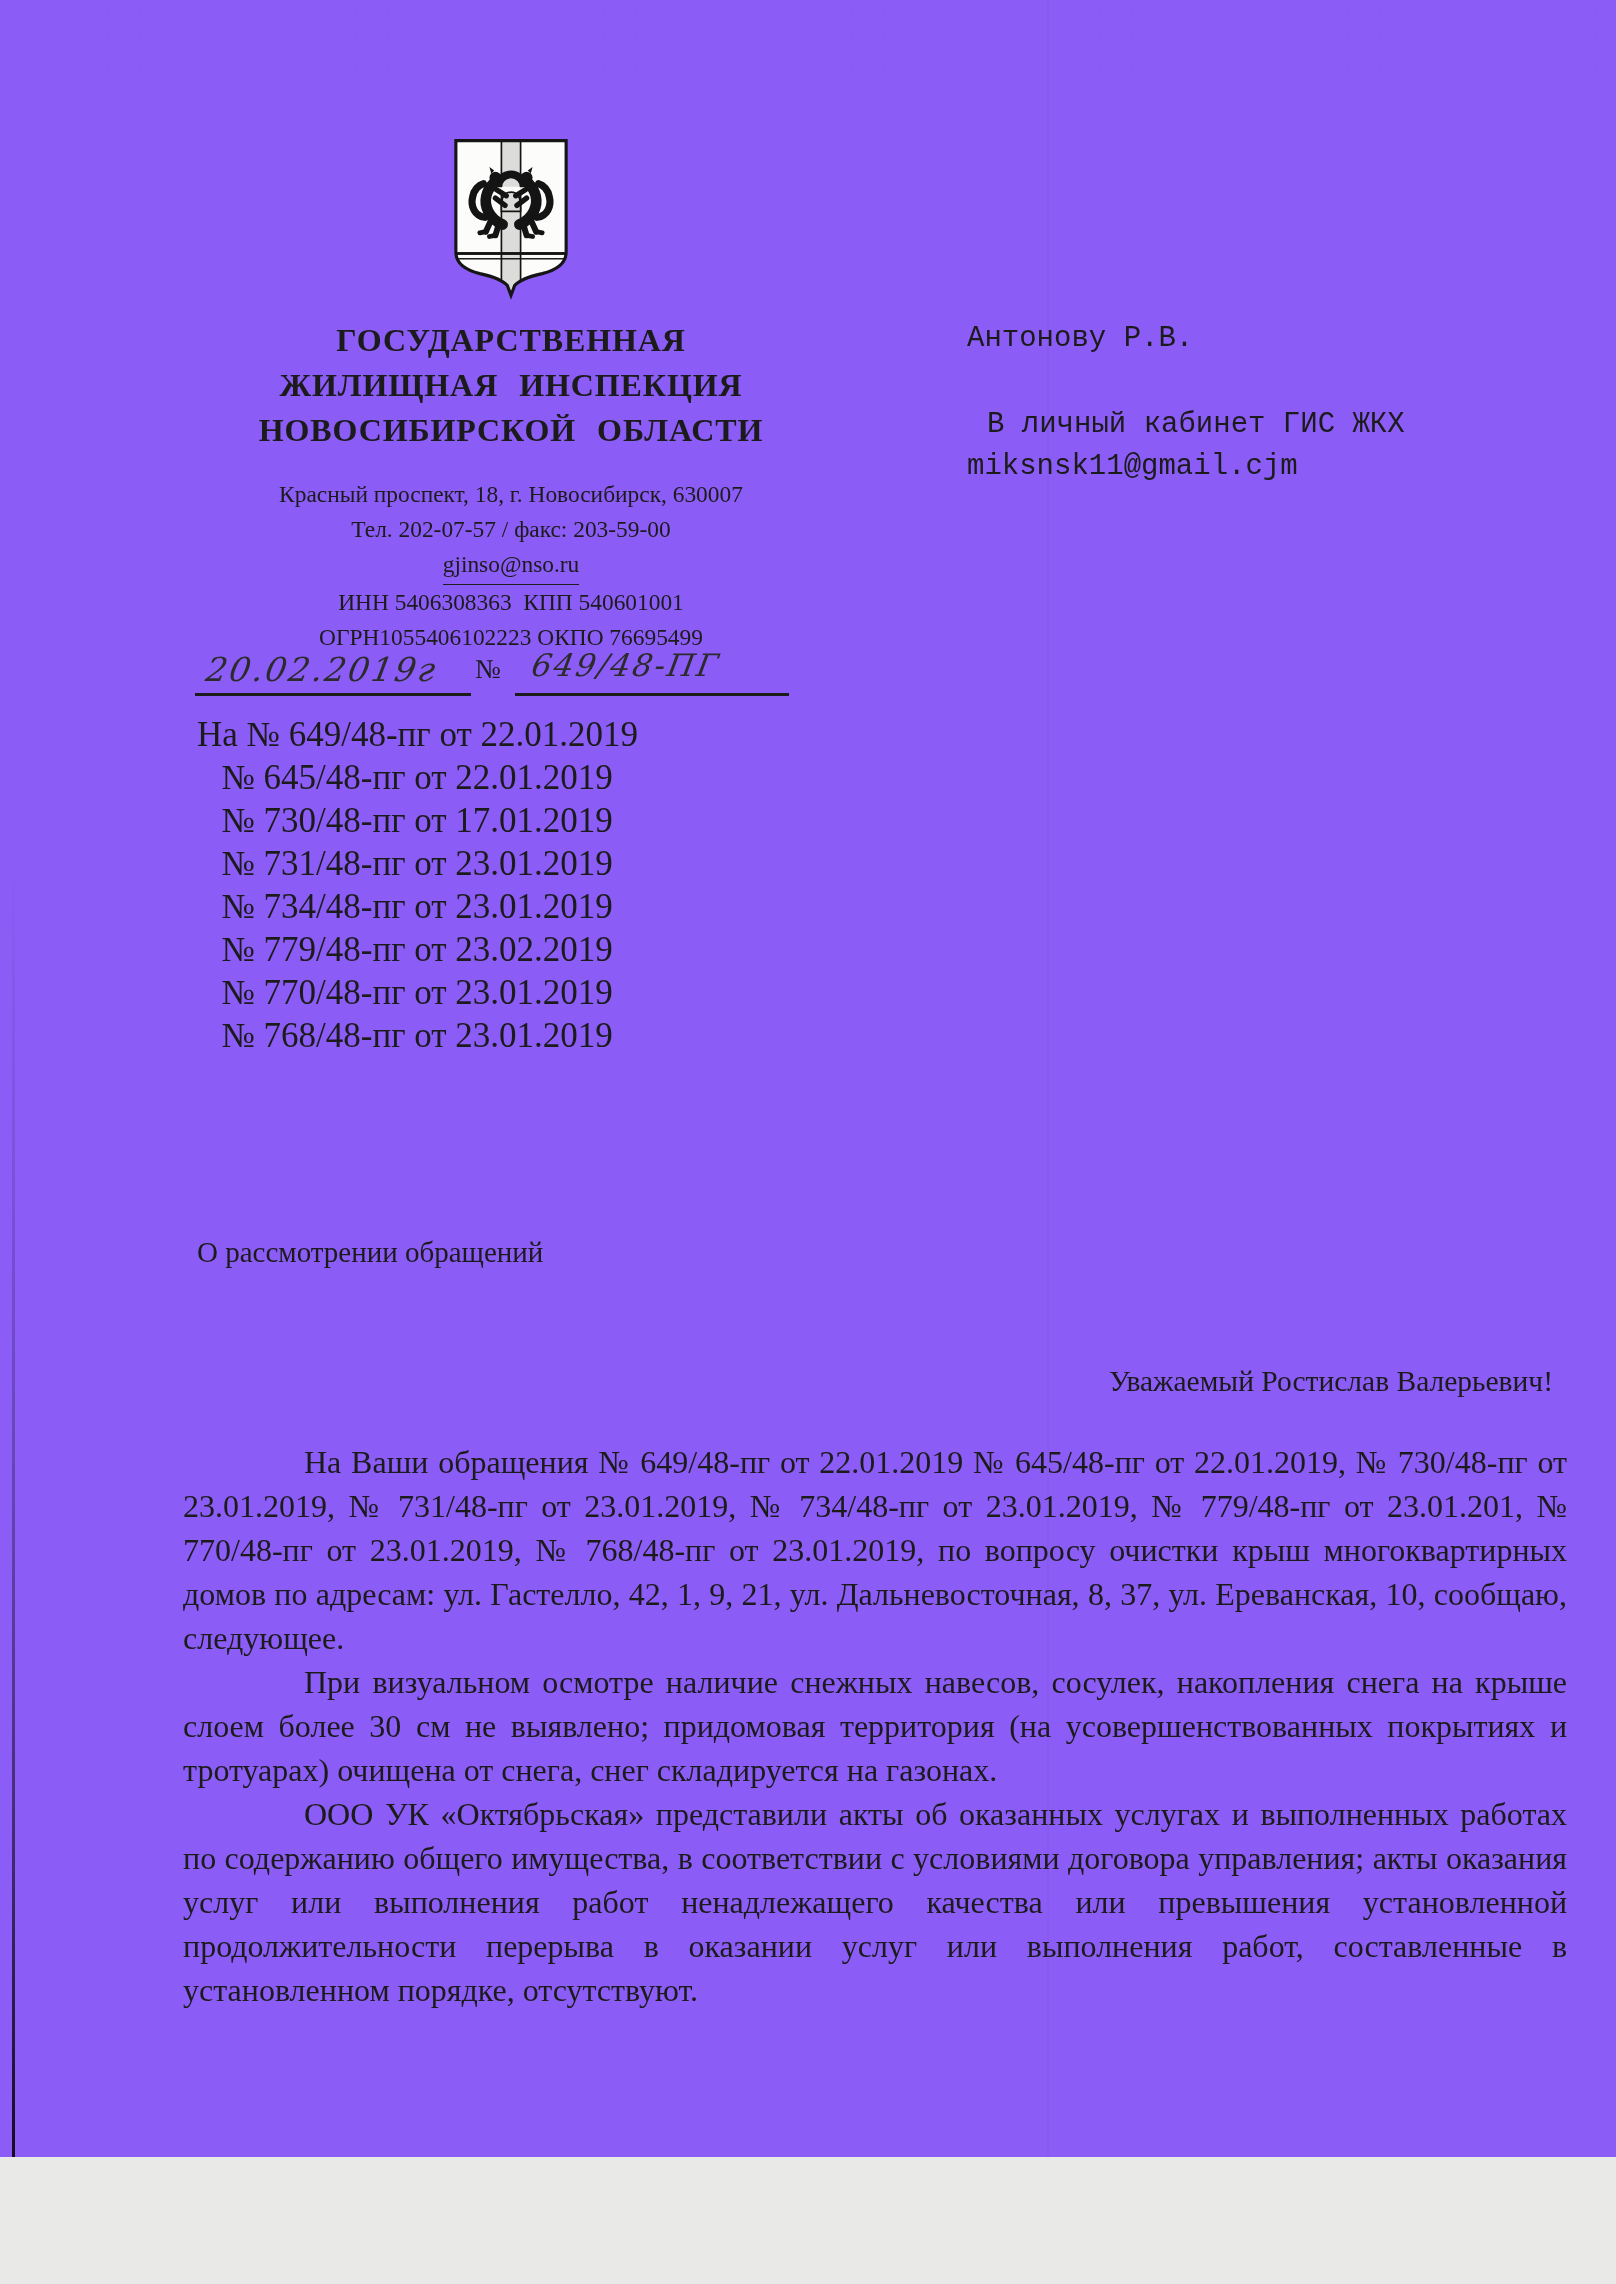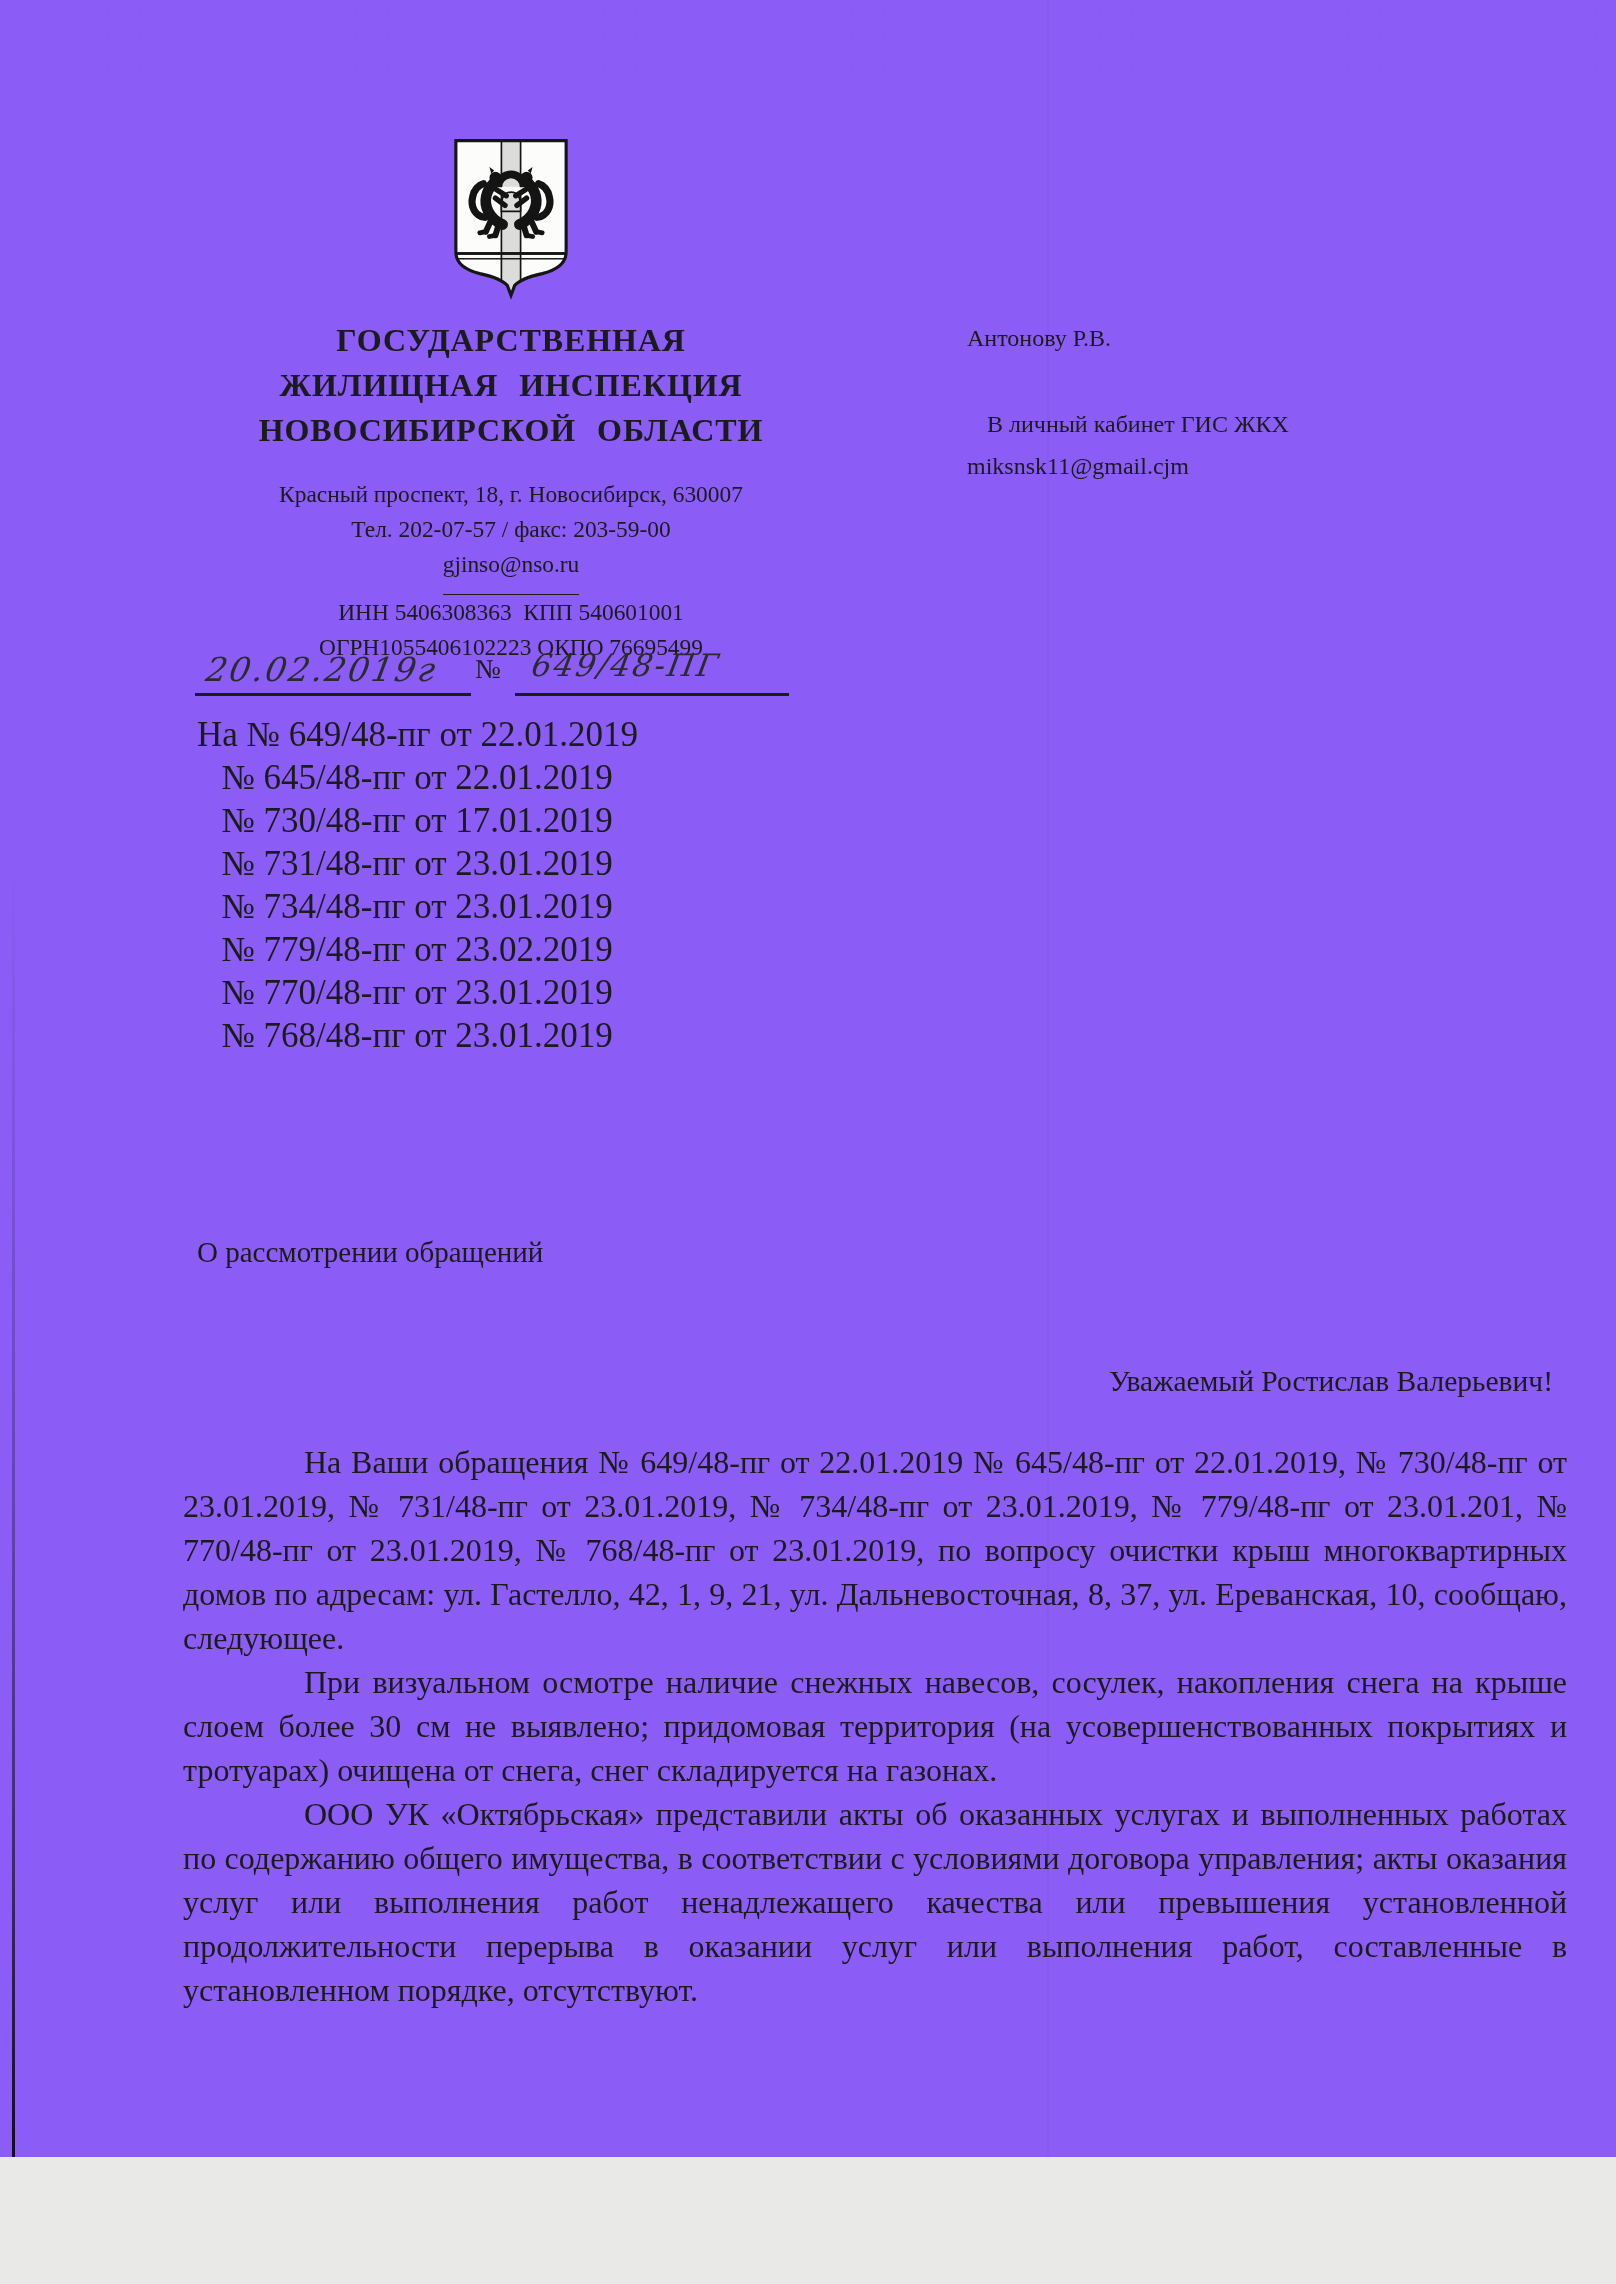--- a/index.html
+++ b/index.html
@@ -37,21 +37,21 @@
 
   
   .letterhead {
     position: absolute; left: 183px; top: 137px; width: 656px;
     text-align: center;
   }
   .coat { display: block; margin: 0 auto; }
   .org-name { margin-top: 18px; font-weight: bold; font-size: 32px; line-height: 45px; letter-spacing: 0.9px; }
   .org-name .org-line { word-spacing: 12.2px; }
   .contact { margin-top: 24.4px; font-size: 23.4px; line-height: 35px; }
-  .contact-email span { display: inline-block; border-bottom: 1.9px solid #1e1e1e; padding-bottom: 12px; }
+  .contact-email span { display: inline-block; border-bottom: 1.9px solid #1e1e1e; padding-bottom: 2px; }
 
   
   .stamp-row { position: absolute; left: 0; top: 647px; width: 100%; }
   .hand {
     font-family: "DejaVu Serif", serif; font-style: italic;
     letter-spacing: 2.3px; color: #2b2b2b;
     transform: skewX(-10deg); transform-origin: left bottom; display: inline-block;
   }
   .stamp-date {
     position: absolute; left: 195px; top: 2.8px; width: 276px; height: 43px;
@@ -64,21 +64,21 @@
     border-bottom: 3.3px solid #1c1c1c; font-size: 31px;
   }
   .stamp-number .hand { margin-left: 14px; }
 
   
   .refs { position: absolute; left: 197px; top: 713px; font-size: 35px; line-height: 43px; }
   .refs .ref-item { white-space: nowrap; }
   .refs .ref-item + .ref-item { padding-left: 24.4px; }
 
   
-  .addressee { position: absolute; left: 967px; top: 320px; width: 610px; font-size: 24px; line-height: 37px; }
+  .addressee { position: absolute; left: 967px; top: 320px; width: 610px; font-size: 29px; line-height: 37px; font-family: Liberation Mono, monospace; }
   .addressee .addressee-delivery { margin-top: 49px; margin-left: 20px; }
   .addressee .addressee-email { margin-top: 4.7px; }
 
   
   .subject { position: absolute; left: 197px; top: 1236px; font-size: 29px; }
   .salutation { position: absolute; left: 170px; top: 1365px; width: 1383px; text-align: right; font-size: 29.5px; }
   .body-text { position: absolute; left: 183px; top: 1440px; width: 1384px; font-size: 32px; line-height: 44px; text-align: justify; }
   .body-text p { margin: 0; text-indent: 121px; }
 </style>
 </head>

